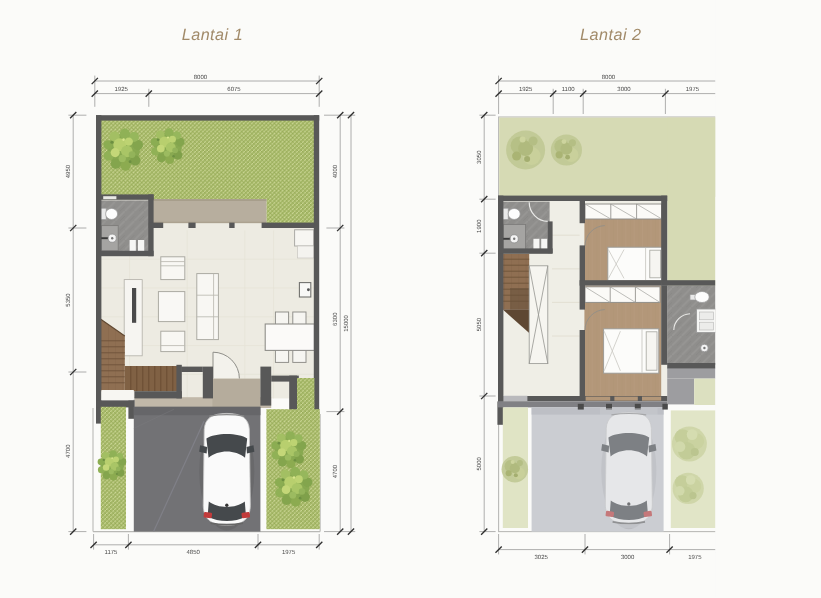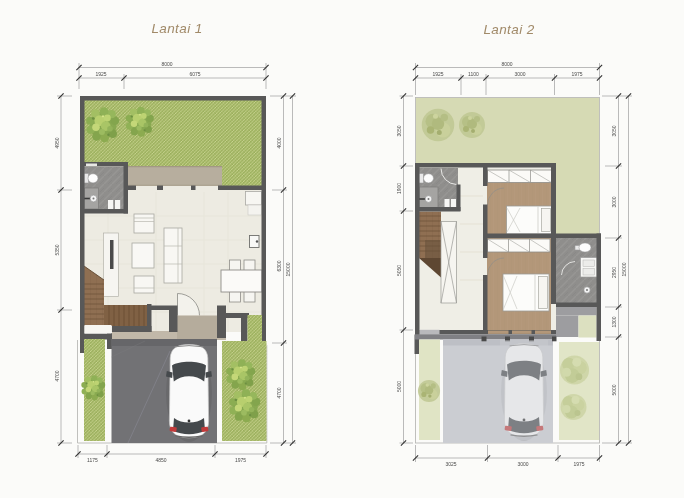--- a/index.html
+++ b/index.html
@@ -1,16 +1,16 @@
 <!DOCTYPE html>
 <html><head>
 <meta charset="utf-8">
 <style>
   html,body{margin:0;padding:0;background:#fbfbf9;}
-  #wrap{width:684px;height:498px;position:relative;overflow:hidden;}
+  #wrap{width:596px;height:498px;position:relative;overflow:hidden;}
   svg{display:block;}
   text{font-family:"Liberation Sans",sans-serif;}
 </style>
 </head>
 <body>
 <div id="wrap">
 <svg width="684" height="498" viewBox="0 0 684 498">
 <defs>
   <pattern id="hatch" width="3.4" height="3.4" patternUnits="userSpaceOnUse">
     <rect width="3.4" height="3.4" fill="#a4b766"></rect>

